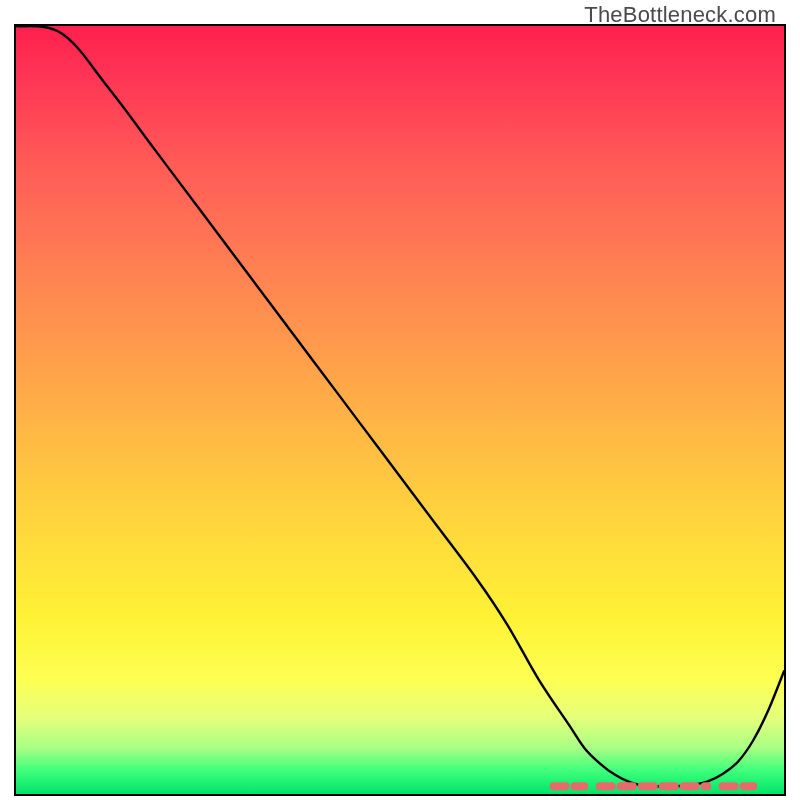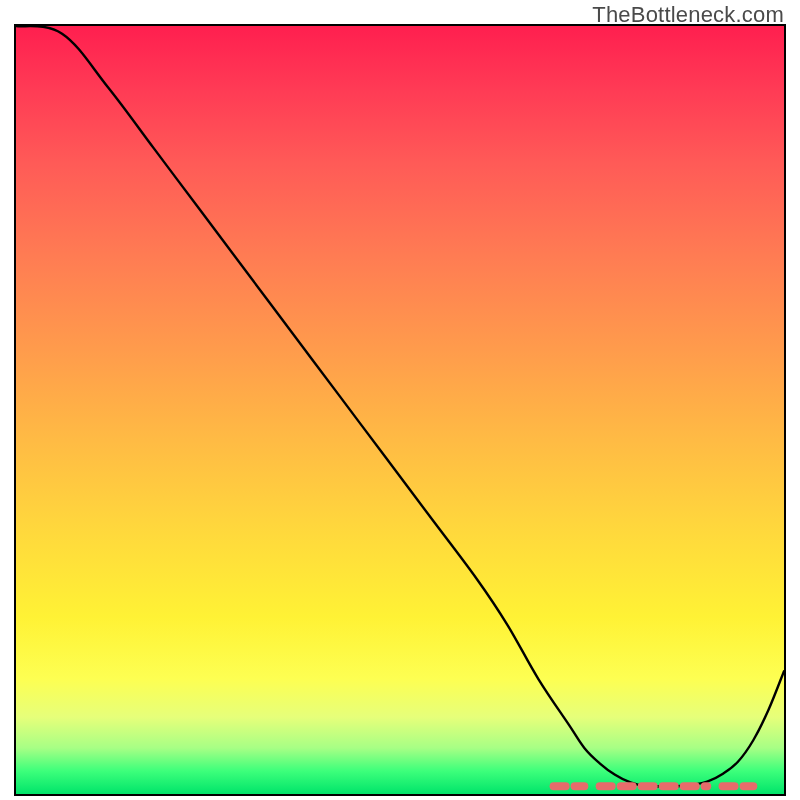--- a/index.html
+++ b/index.html
@@ -37,21 +37,21 @@
       #fdff52 85%,
       #e6ff7a 90%,
       #a7ff85 94%,
       #3dff7b 97%,
       #00e46a 100%
     );
   }
   .watermark {
     position: absolute;
     top: 2px;
-    right: 16px;
+    right: 24px;
     font-size: 22px;
     font-weight: 500;
     color: #4a4a4a;
     letter-spacing: 0.2px;
     user-select: none;
   }
   svg.curve {
     position: absolute;
     inset: 0;
     width: 100%;

